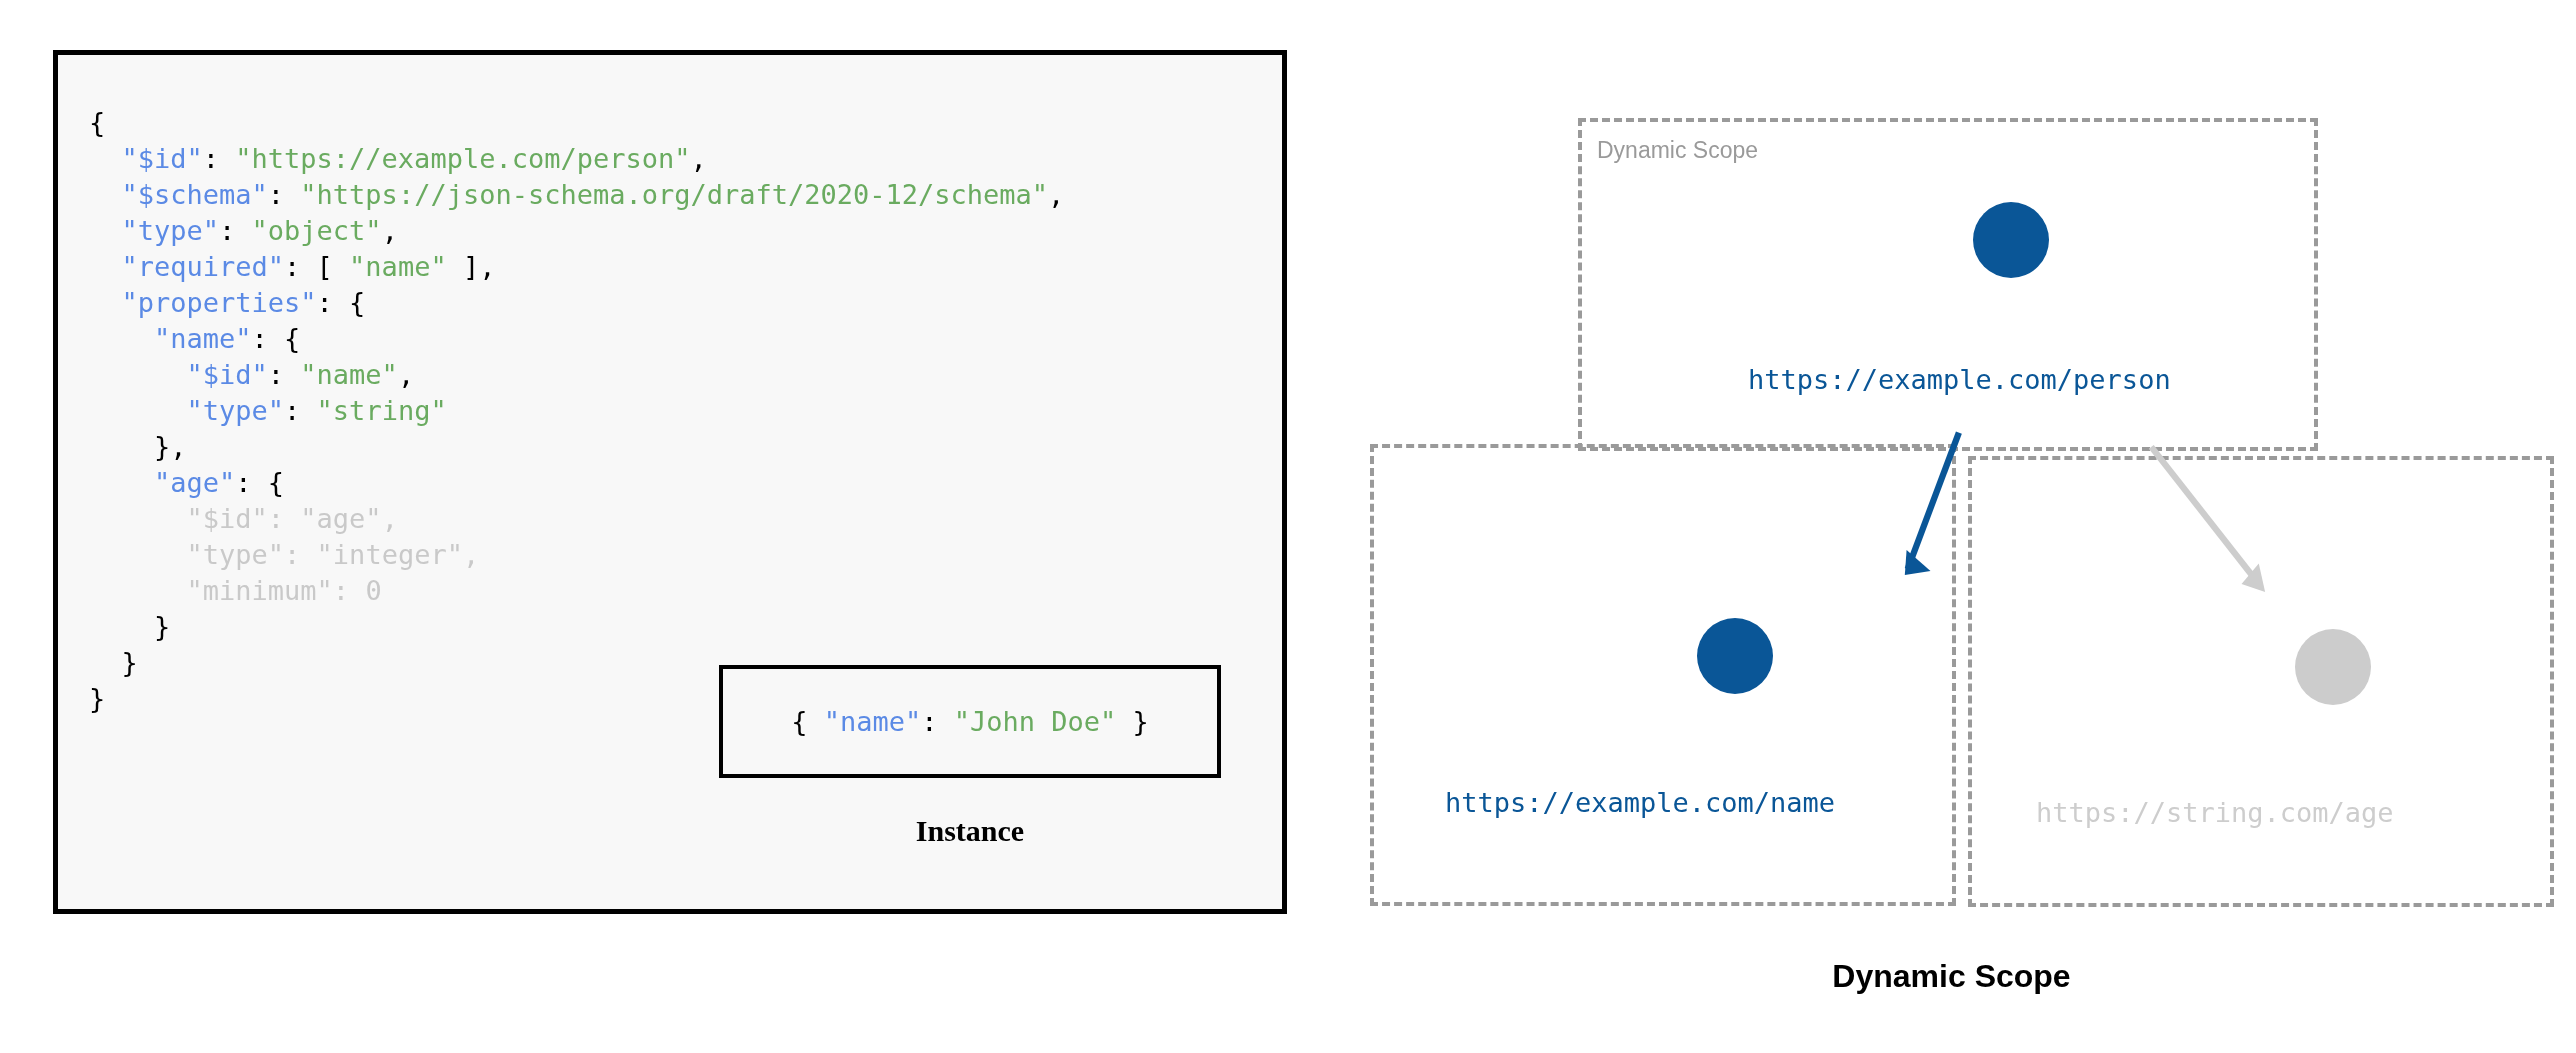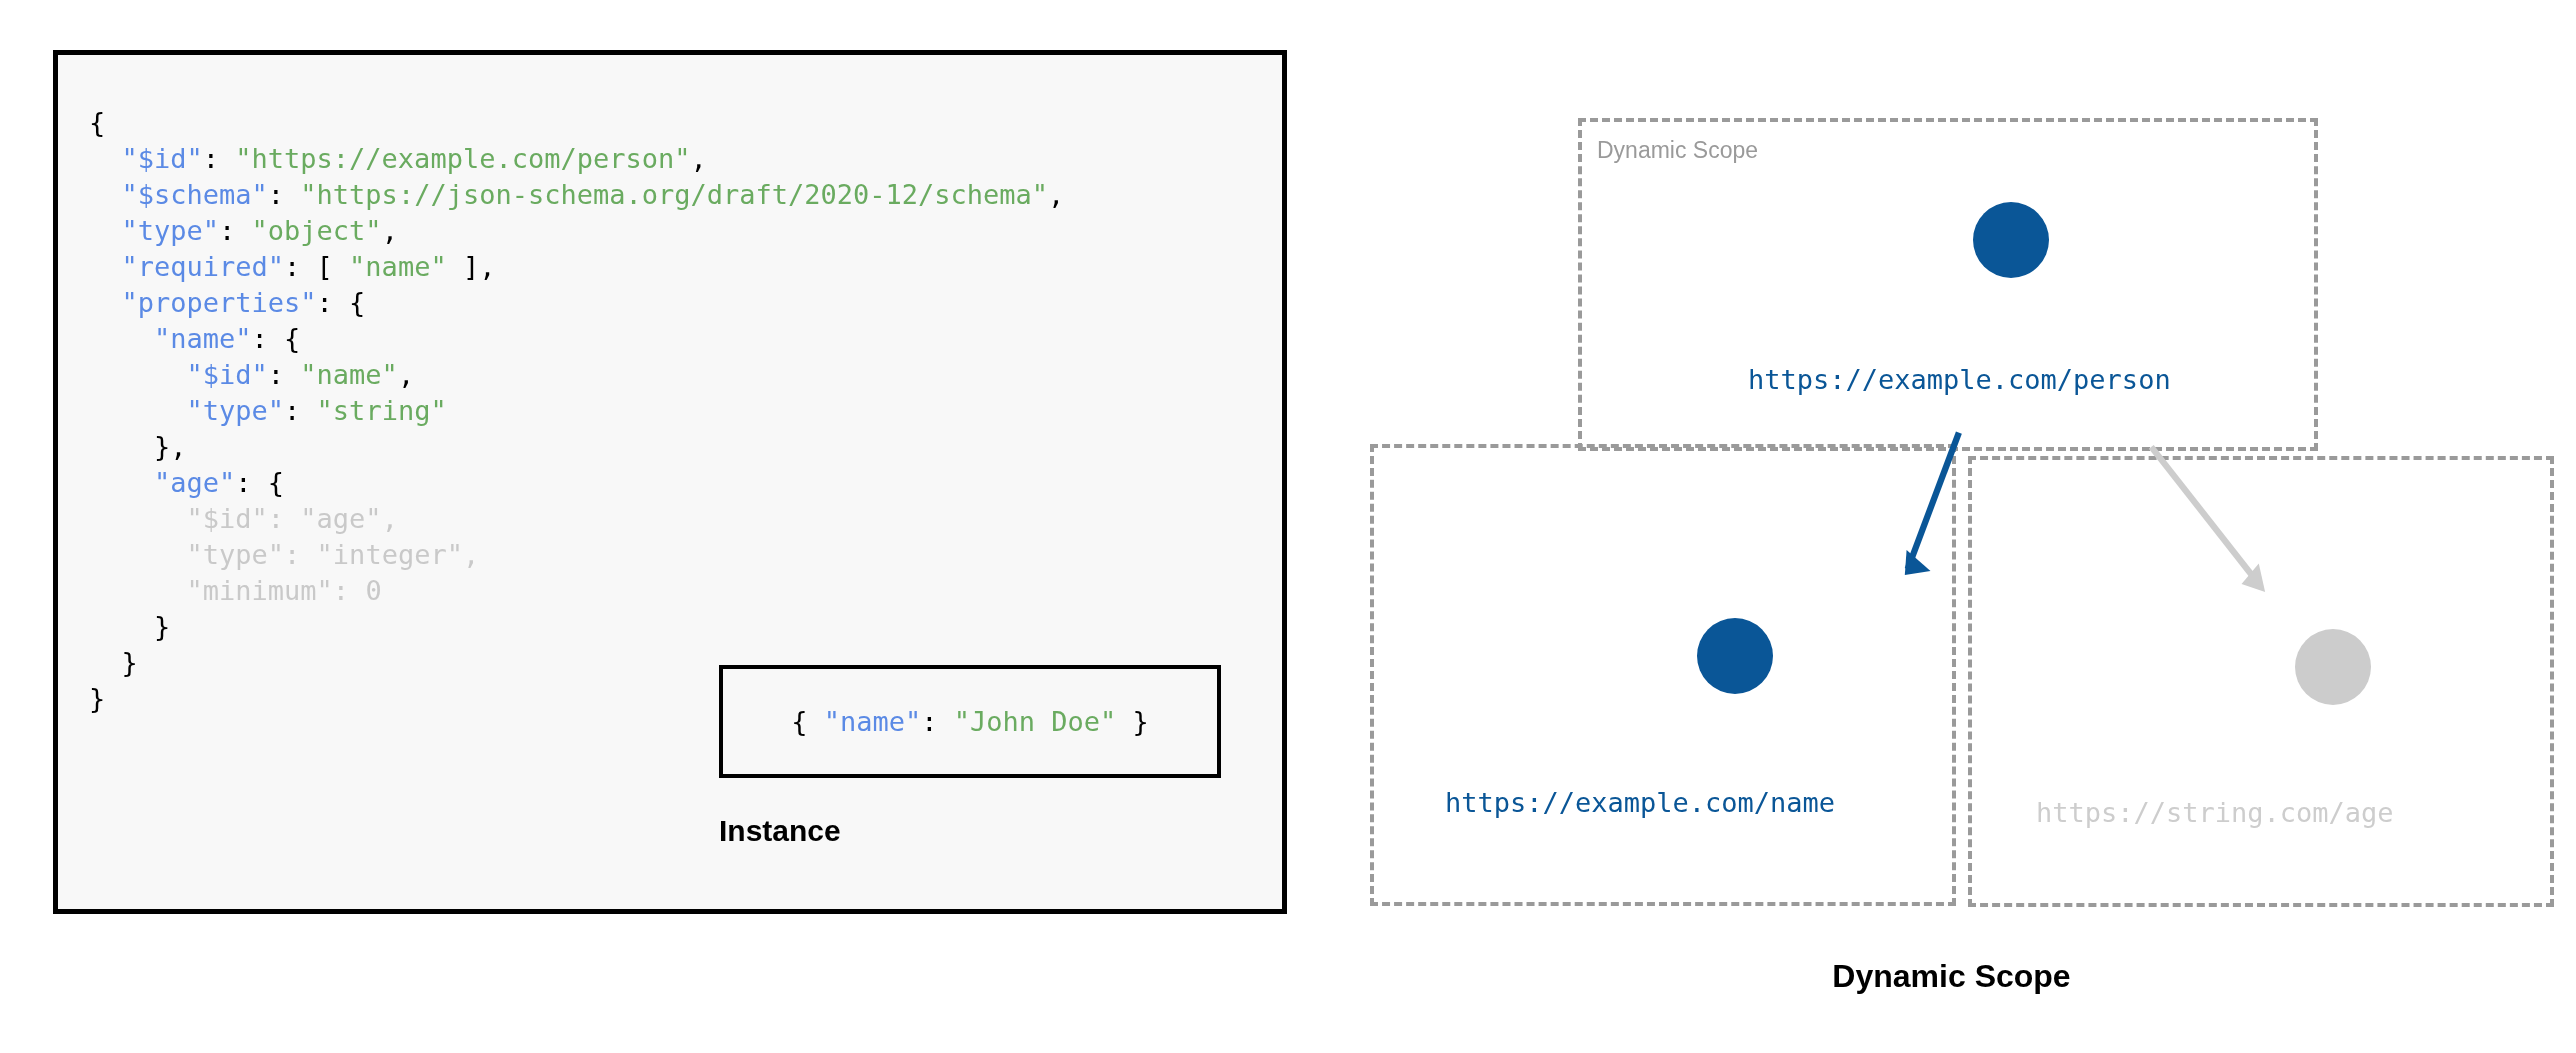--- a/index.html
+++ b/index.html
@@ -29,22 +29,22 @@
     position:absolute;left:719px;top:665px;width:502px;height:113px;
     background:#f8f8f8;border:4px solid #000000;box-sizing:border-box;
     display:flex;align-items:center;justify-content:center;
   }
   #instance-code{
     font-family:"DejaVu Sans Mono","Liberation Mono",monospace;
     font-size:27px;white-space:pre;
   }
   #instance-caption{
     position:absolute;left:719px;top:814px;width:502px;
-    font-size:30px;font-weight:bold;color:#000000;
-    font-family:Liberation Sans, sans-serif;
+    text-align:center;font-size:30px;font-weight:bold;color:#000000;
+    font-family:Liberation Serif, serif;
   }
 
   #left-caption{
     position:absolute;left:128px;top:958px;
     font-size:32px;color:#000000;white-space:nowrap;
   }
   #left-caption .cap-bold{font-family:"Liberation Sans",sans-serif;font-weight:bold;}
   #left-caption .cap-mono{font-family:"DejaVu Sans Mono","Liberation Mono",monospace;font-weight:normal;}
 
   

